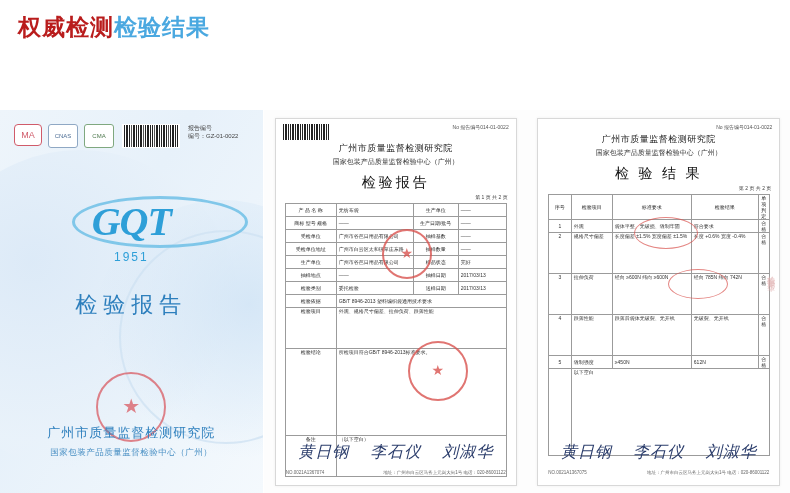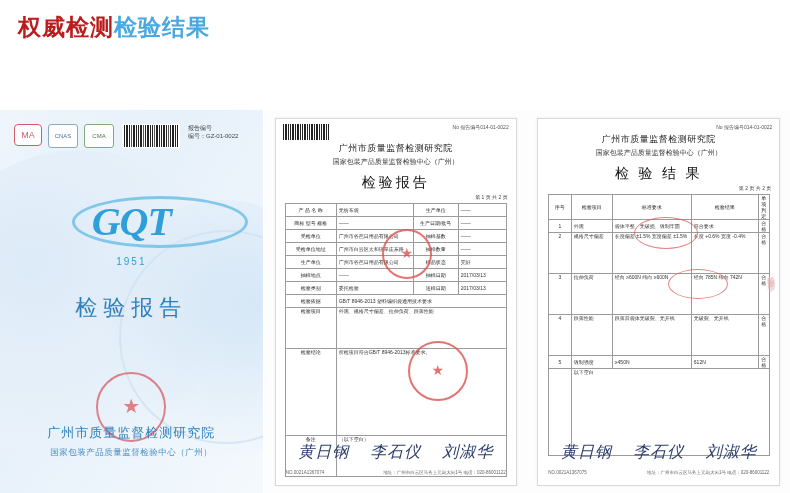--- a/index.html
+++ b/index.html
@@ -159,24 +159,24 @@
   }
   .gqt-ring {
     position: absolute;
     left: -10px; top: -2px;
     width: 170px; height: 46px;
     border: 3px solid #6fc0e6;
     border-radius: 50%;
     opacity: .85;
   }
   .gqt-year {
-    font-size: 10px;
+    font-size: 12px;
     color: #2e9fd8;
     letter-spacing: 2px;
-    margin-top: 10px;
+    margin-top: 4px;
   }
   .cover-bigtitle {
     margin-top: 26px;
     font-size: 22px;
     color: #2d7fbd;
     letter-spacing: 6px;
     font-family: "Liberation Serif", serif;
   }
   .cover-stamp {
     position: absolute;

